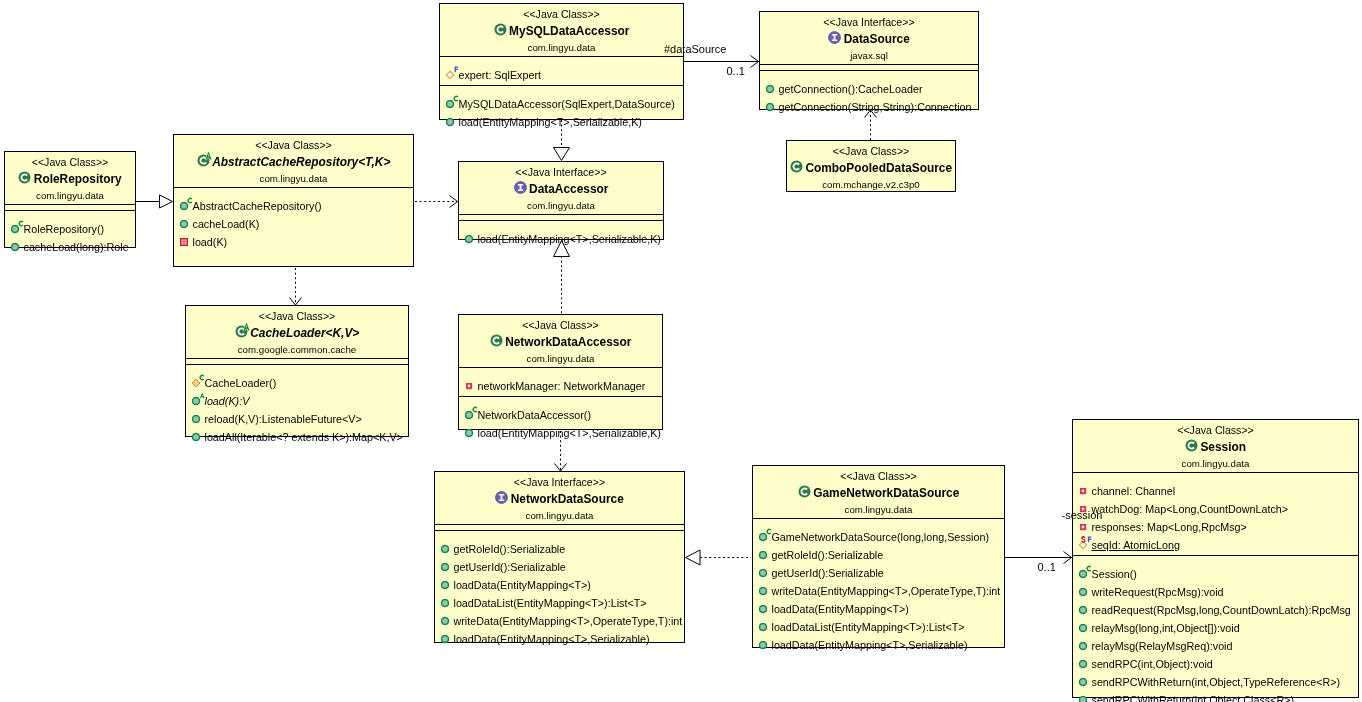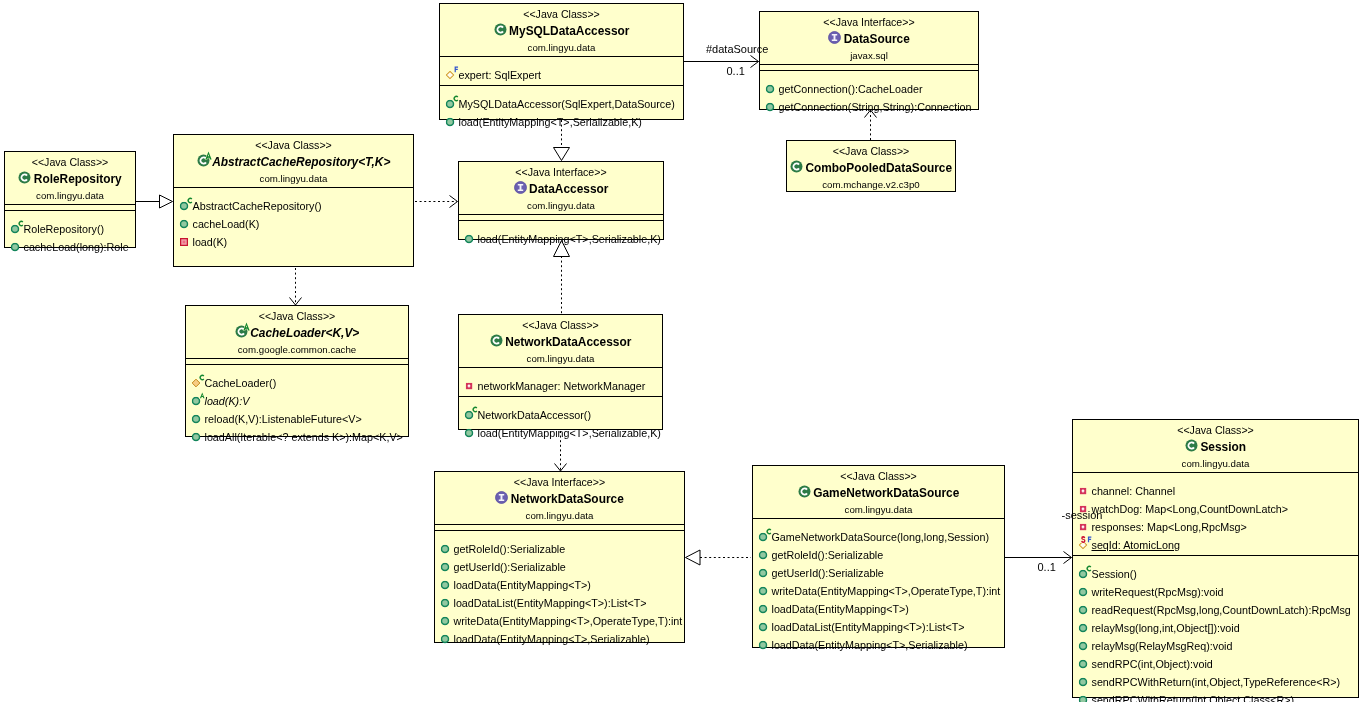--- a/index.html
+++ b/index.html
@@ -715,16 +715,16 @@
         <span class="ic">
           <svg width="8.6" height="8.6" viewBox="0 0 18 18" shape-rendering="geometricPrecision">
             <circle cx="9" cy="9" r="7.4" fill="#91c8a0" stroke="#12845a" stroke-width="3.1"></circle>
           </svg>
         </span>
         <span class="lbl">sendRPCWithReturn(int,Object,Class&lt;R&gt;)</span>
       </div>
   </div>
 </div>
 
-<div class="elab" style="left:706px;top:42.5px;">#dataSource</div>
+<div class="elab" style="left:664px;top:42.5px;">#dataSource</div>
 <div class="elab" style="left:726.5px;top:65px;">0..1</div>
 <div class="elab" style="left:1014.5px;top:509px;margin-left:47px;">-session</div>
 <div class="elab" style="left:1037.5px;top:561px;">0..1</div>
 
 </body></html>

